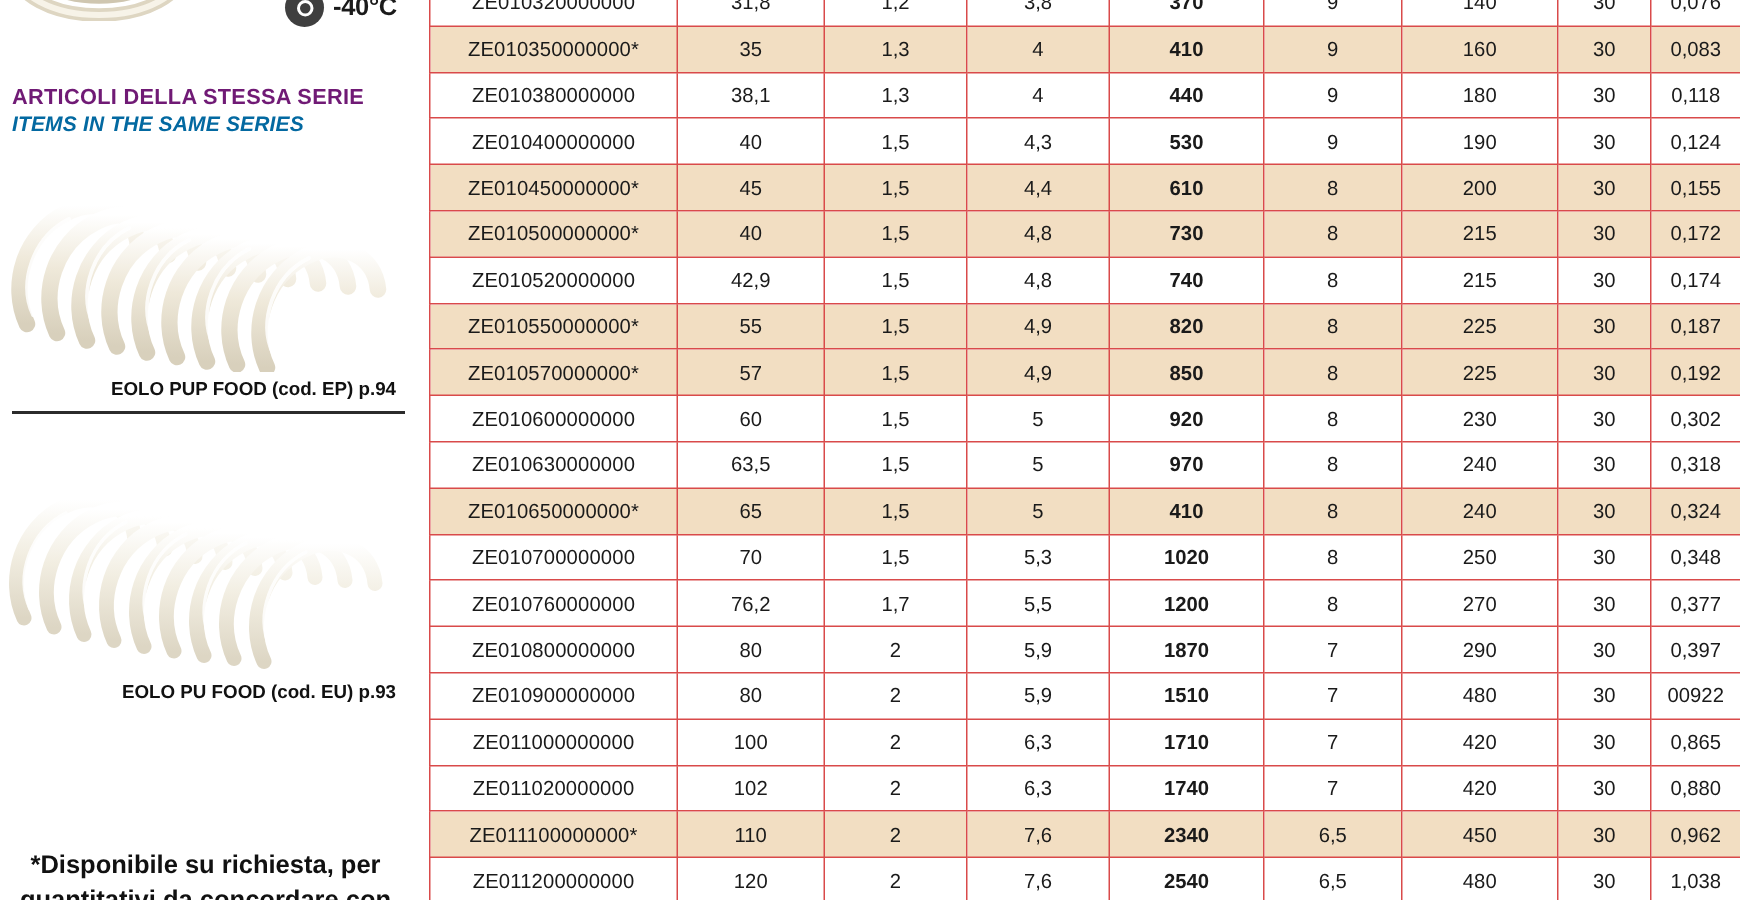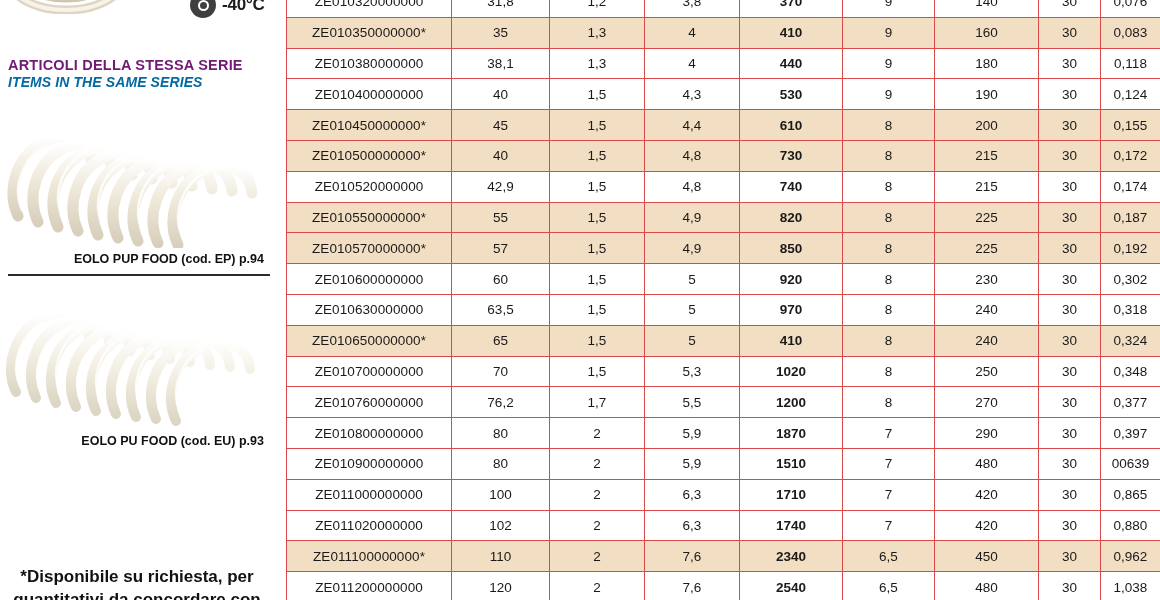--- a/index.html
+++ b/index.html
@@ -92,21 +92,21 @@
     font-size: 14px;
     font-weight: bold;
     font-style: italic;
     letter-spacing: 0.1px;
     color: #0369a1;
     line-height: 1.25;
   }
 
   .prod-block { position: absolute; left: 0; width: 286px; }
   .prod-1 { top: 98px; }
-  .prod-2 { top: 280px; }
+  .prod-2 { top: 300px; }
 
   .hose-img {
     width: 270px;
     height: 150px;
     margin-left: 4px;
     position: relative;
   }
   .hose-img svg { display: block; }
 
   .prod-caption {
@@ -452,21 +452,21 @@
           </tr>
           <tr>
             <td class="code">ZE010900000000</td>
             <td>80</td>
             <td>2</td>
             <td>5,9</td>
             <td class="bold">1510</td>
             <td>7</td>
             <td>480</td>
             <td>30</td>
-            <td>00639</td>
+            <td>00922</td>
           </tr>
           <tr>
             <td class="code">ZE011000000000</td>
             <td>100</td>
             <td>2</td>
             <td>6,3</td>
             <td class="bold">1710</td>
             <td>7</td>
             <td>420</td>
             <td>30</td>

